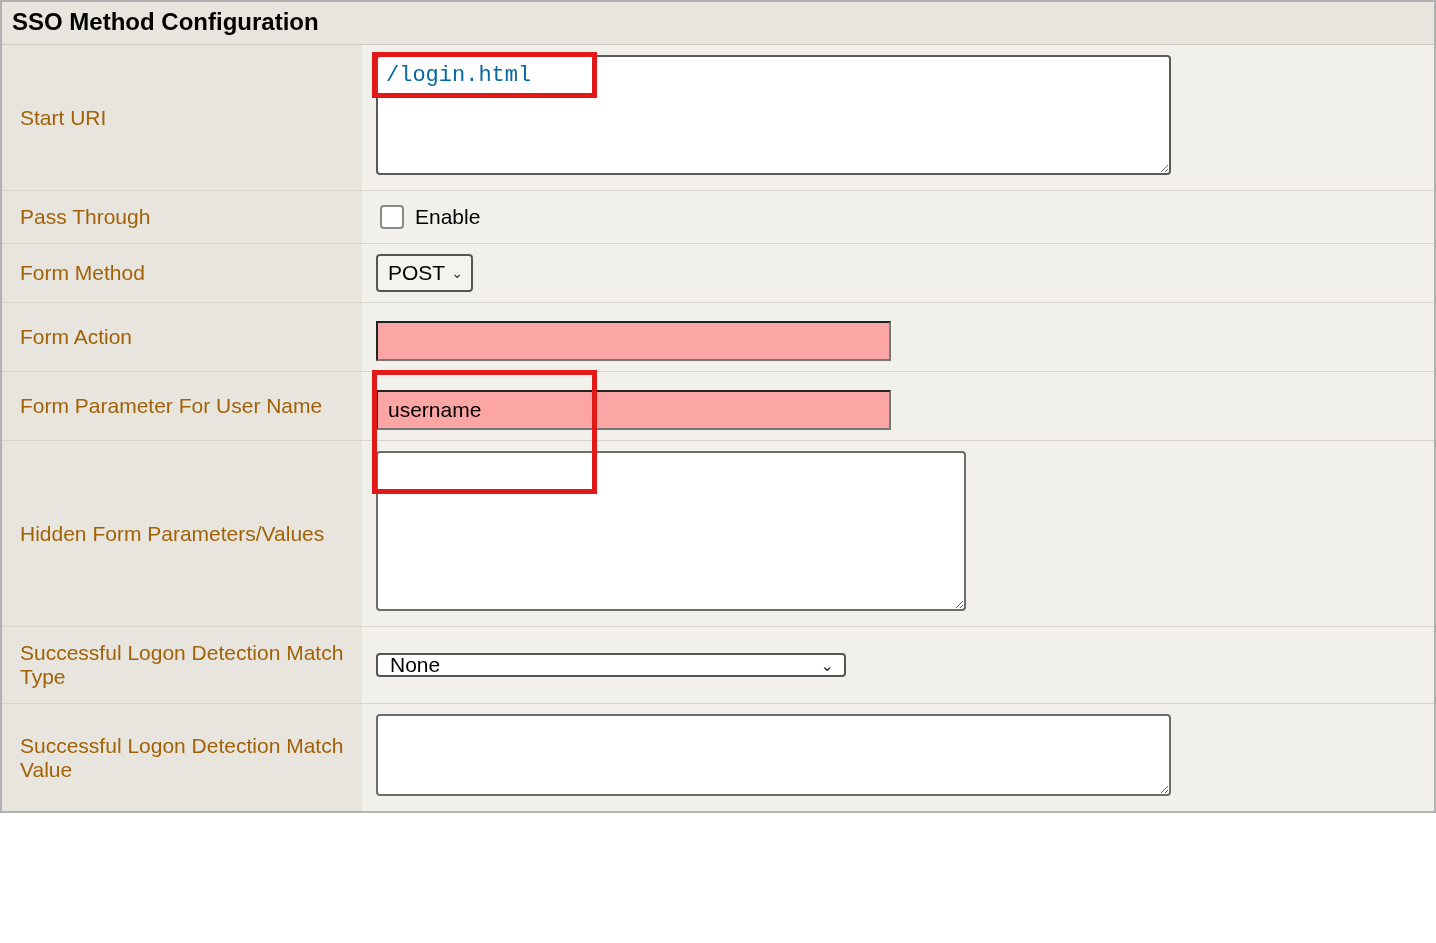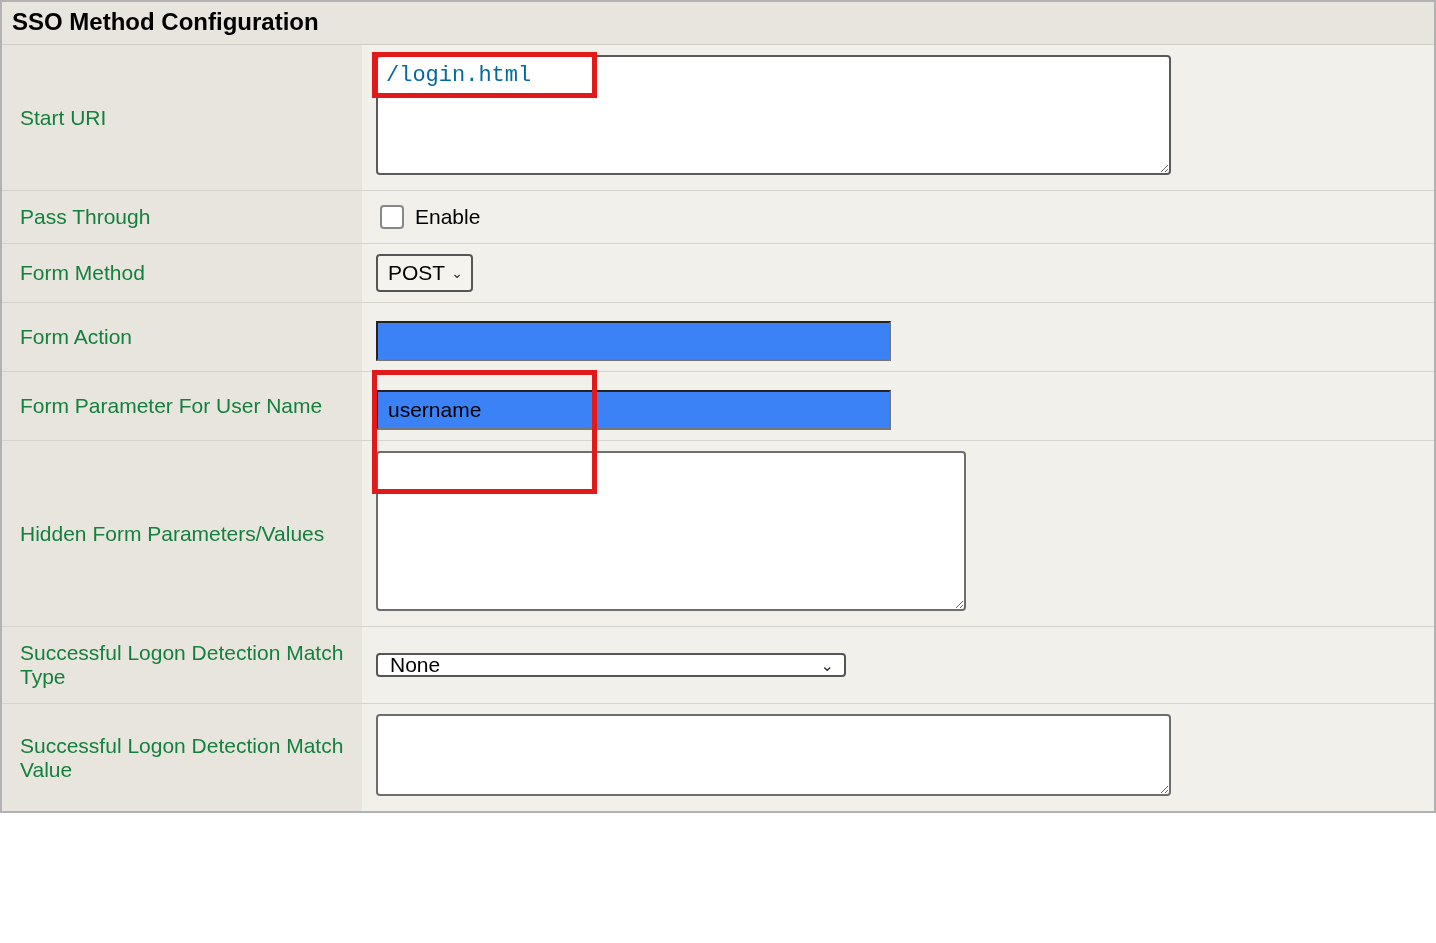--- a/index.html
+++ b/index.html
@@ -30,21 +30,21 @@
   table.form-table > tbody > tr {
     border-bottom: 1px solid #d6d3cc;
   }
   table.form-table > tbody > tr:last-child {
     border-bottom: none;
   }
   td.label-cell {
     width: 360px;
     padding: 14px 12px 14px 18px;
     vertical-align: middle;
-    color: #15803d;
+    color: #a16207;
     background: #e8e5de;
   }
   td.input-cell {
     padding: 10px 14px 10px 14px;
     vertical-align: middle;
     background: #f2f0ea;
   }
   textarea.big {
     width: 795px;
     height: 120px;
@@ -80,21 +80,21 @@
     background: #fff;
   }
   input.text {
     width: 515px;
     height: 40px;
     font-size: 21px;
     padding: 4px 10px;
     border: 2px solid #222;
     border-bottom-color: #777;
     border-right-color: #777;
-    background: #3b82f6;
+    background: #fca5a5;
     margin-top: 8px;
   }
   input.text.padless {
     padding-left: 10px;
   }
   .checkbox-wrap {
     display: flex;
     align-items: center;
     gap: 8px;
   }

